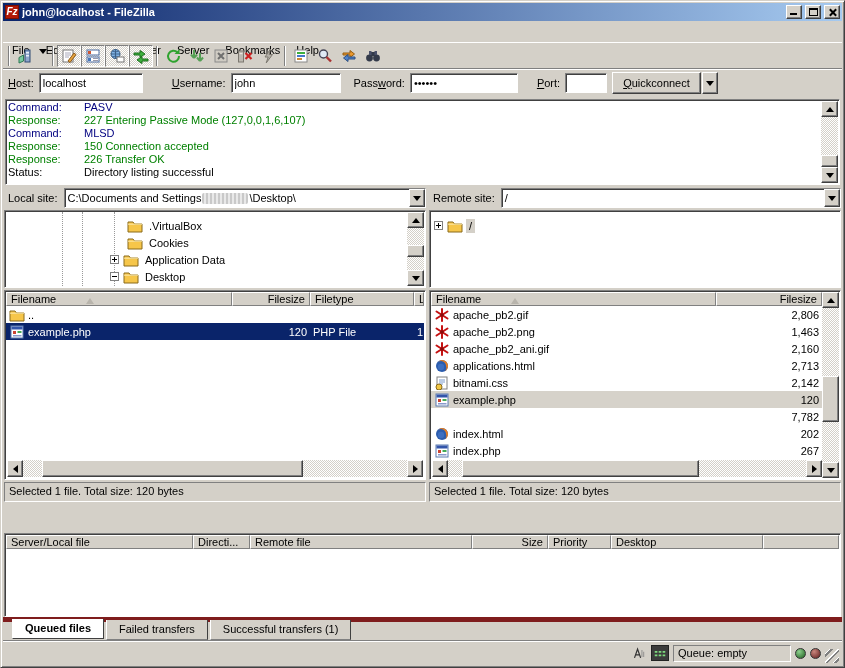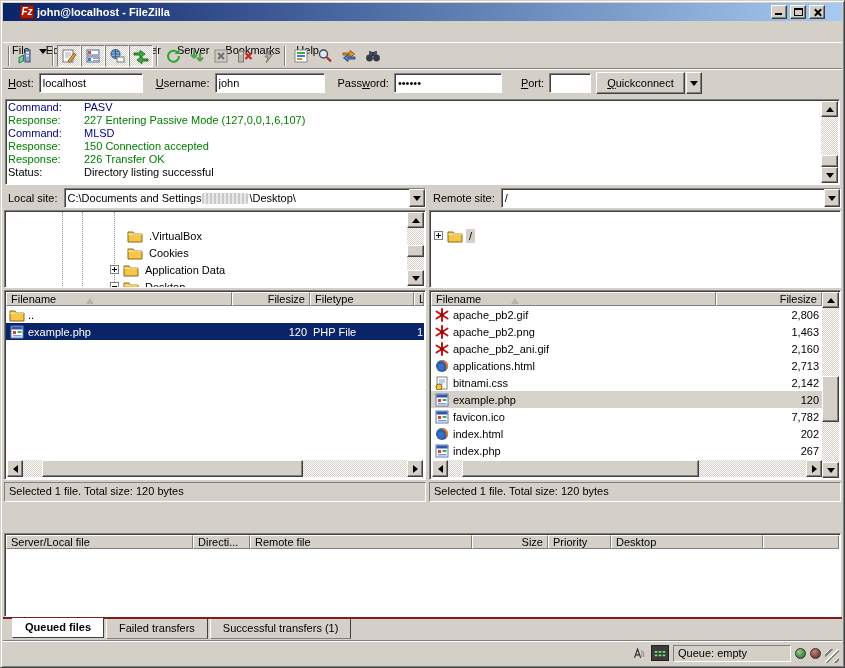--- a/index.html
+++ b/index.html
@@ -11,21 +11,21 @@
     box-shadow: inset 1px 1px 0 #fff, inset -1px -1px 0 #808080;
     padding:2px; display:flex; flex-direction:column; }
 
   
   .raised { border:1px solid; border-color:#fff #404040 #404040 #fff; box-shadow: inset -1px -1px 0 #808080; background:#d4d0c8; }
   .sunken { border:1px solid; border-color:#808080 #fff #fff #808080; box-shadow: inset 1px 1px 0 #404040; background:#fff; }
   .sunken-light { border:1px solid; border-color:#808080 #fff #fff #808080; background:#d4d0c8; }
   .hgroove { border-top:1px solid #808080; box-shadow: 0 1px 0 #fff inset; }
 
   
-  .titlebar{ height:18px; display:flex; align-items:center; gap:3px; padding:0 17px;
+  .titlebar{ height:18px; display:flex; align-items:center; gap:3px; padding:0 2px;
     background:linear-gradient(90deg,#0a246a,#a6caf0); color:#fff; font-weight:bold; }
   .fz-icon{ width:14px; height:14px; background:#b21807; border:1px solid #7a0f02; color:#fff;
     font-style:italic; font-weight:bold; font-size:10px; line-height:12px; text-align:center; flex:0 0 auto;}
   .title-text{ flex:1; white-space:nowrap; overflow:hidden; }
   .winbtn{ width:16px; height:14px; position:relative; flex:0 0 auto; }
   .glyph-min{ position:absolute; left:3px; bottom:3px; width:7px; border-bottom:2px solid #000; }
   .glyph-max{ position:absolute; left:3px; top:2px; width:9px; height:8px; border:1px solid #000; border-top:2px solid #000; }
   .glyph-x{ position:absolute; inset:0; }
   .glyph-x::before,.glyph-x::after{ content:""; position:absolute; left:7px; top:2px; width:2px; height:9px; background:#000; }
   .glyph-x::before{ transform:rotate(45deg);} .glyph-x::after{ transform:rotate(-45deg);}
@@ -87,21 +87,21 @@
   .site-row{ height:22px; display:flex; align-items:center; gap:2px; margin-bottom:1px; }
   .site-label{ padding:0 4px; white-space:nowrap; }
   .combo{ flex:1; height:20px; display:flex; align-items:stretch; background:#fff;
     border:1px solid; border-color:#808080 #fff #fff #808080; box-shadow: inset 1px 1px 0 #404040; }
   .combo-text{ flex:1; padding:2px 3px; white-space:nowrap; overflow:hidden; display:flex; align-items:center; gap:1px;}
   .combo-btn{ width:16px; display:flex; align-items:center; justify-content:center; }
   .redact{ display:inline-block; width:46px; height:11px; border-radius:2px;
     background:repeating-linear-gradient(90deg,#c9c9c9 0 2px,#e9e9e9 2px 4px); }
 
   .treebox{ height:78px; position:relative; overflow:hidden; margin-bottom:2px; }
-  .tree-rows{ position:absolute; inset:1px 18px 1px 1px; padding-top:15px; }
+  .tree-rows{ position:absolute; inset:1px 18px 1px 1px; padding-top:5px; }
   .tree-guide{ position:absolute; top:0; bottom:0; border-left:1px dotted #999; }
   .tree-row{ height:17px; display:flex; align-items:center; position:relative; }
   .expander{ width:9px; height:9px; background:#fff; border:1px solid #808080; position:relative; flex:0 0 auto; margin-right:4px;}
   .expander::before{ content:""; position:absolute; left:1px; right:1px; top:3px; height:1px; background:#000; }
   .expander.plus::after{ content:""; position:absolute; top:1px; bottom:1px; left:3px; width:1px; background:#000; }
   .exp-space{ width:13px; flex:0 0 auto; }
   .tree-label{ padding:1px 3px; white-space:nowrap; }
   .tree-label.inactive-sel{ background:#d4d0c8; }
   .ficon{ width:16px; height:14px; margin-right:3px; flex:0 0 auto; }
 
@@ -119,21 +119,21 @@
   .sel-inactive{ background:#d6d2ca; }
   .hscroll-holder{ height:17px; flex:0 0 auto; position:relative; }
   .status-row{ height:20px; padding:2px 4px; white-space:nowrap; overflow:hidden; }
 
   
   .queuebox{ height:84px; margin:2px 1px 0 1px; position:relative; overflow:hidden; }
   .queue-inner{ position:absolute; inset:1px; display:flex; flex-direction:column; }
   .queue-area{ flex:1; background:#fff; }
 
   
-  .tabsrow{ height:23px; border-top:2px solid #7f1d1d; display:flex; align-items:flex-start; padding-left:9px; }
+  .tabsrow{ height:23px; border-top:5px solid #7f1d1d; display:flex; align-items:flex-end; padding-left:9px; }
   .tab{ padding:3px 12px 4px 12px; margin-right:2px; background:#d4d0c8;
     border:1px solid; border-color:#d4d0c8 #404040 #808080 #fff; border-top:none; }
   .tab.active{ background:#fff; font-weight:bold; border-color:#fff #404040 #404040 #fff; position:relative; top:-1px; }
 
   
   .statusbar{ height:25px; border-top:1px solid #808080; box-shadow:inset 0 1px 0 #fff;
     display:flex; align-items:center; justify-content:flex-end; gap:4px; padding:2px 3px 2px 2px; }
   .sb-icon{ width:18px; height:16px; display:flex; align-items:center; justify-content:center; background:#d4d0c8; }
   .queue-field{ width:118px; height:17px; padding:1px 4px; white-space:nowrap; }
   .led{ width:11px; height:11px; border-radius:50%; border:1px solid #333; }
@@ -309,21 +309,21 @@
           <rect x="6" y="4" width="4" height="4" fill="#333a4a"></rect>
           <rect x="4" y="3" width="2.5" height="4" fill="#49506a"></rect>
           <rect x="9.5" y="3" width="2.5" height="4" fill="#49506a"></rect>
         </svg>
     </div>
   </div>
 
   <div class="quickbar hgroove">
     <span class="qlabel"><u>H</u>ost:</span>
     <input class="qinput" style="width: 104px;" value="localhost">
-    <span class="qlabel" style="margin-left:8px"><u>U</u>sername:</span>
+    <span class="qlabel" style="margin-left:24px"><u>U</u>sername:</span>
     <input class="qinput" style="width: 110px;" value="john">
     <span class="qlabel" style="margin-left:8px">Pass<u>w</u>ord:</span>
     <input class="qinput" style="width: 108px;" value="••••••">
     <span class="qlabel" style="margin-left:14px"><u>P</u>ort:</span>
     <input class="qinput" style="width: 42px;" value="">
     <button class="qc-btn raised"><u>Q</u>uickconnect</button>
     <div class="qc-drop raised" style="margin-left:-4px">
         <span class="drop-arrow"></span>
       </div>
   </div>
@@ -567,26 +567,20 @@
             <div class="frow sel-inactive">
                 <span class="cell" style="width:285px">
                   <svg class="ficon">
                     <use href="#i-window"></use>
                   </svg>
                   <span>example.php</span>
                 </span>
                 <span class="cell" style="flex:1;justify-content:flex-end">120</span>
               </div>
             <div class="frow">
-                <span class="cell" style="width:285px">
-                  <svg class="ficon">
-                    <use href="#i-window"></use>
-                  </svg>
-                  <span>favicon.ico</span>
-                </span>
                 <span class="cell" style="flex:1;justify-content:flex-end">7,782</span>
               </div>
             <div class="frow">
                 <span class="cell" style="width:285px">
                   <svg class="ficon">
                     <use href="#i-firefox"></use>
                   </svg>
                   <span>index.html</span>
                 </span>
                 <span class="cell" style="flex:1;justify-content:flex-end">202</span>

